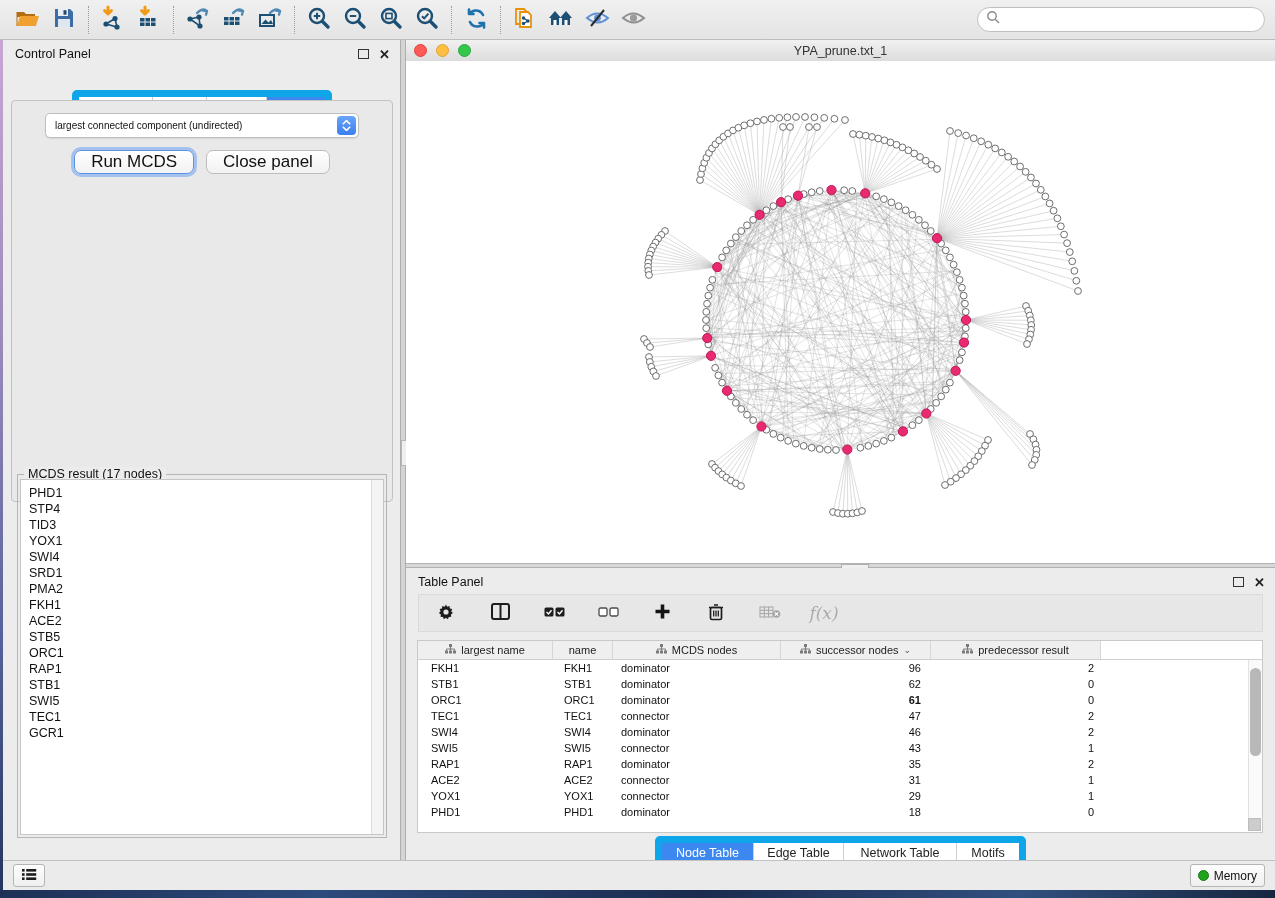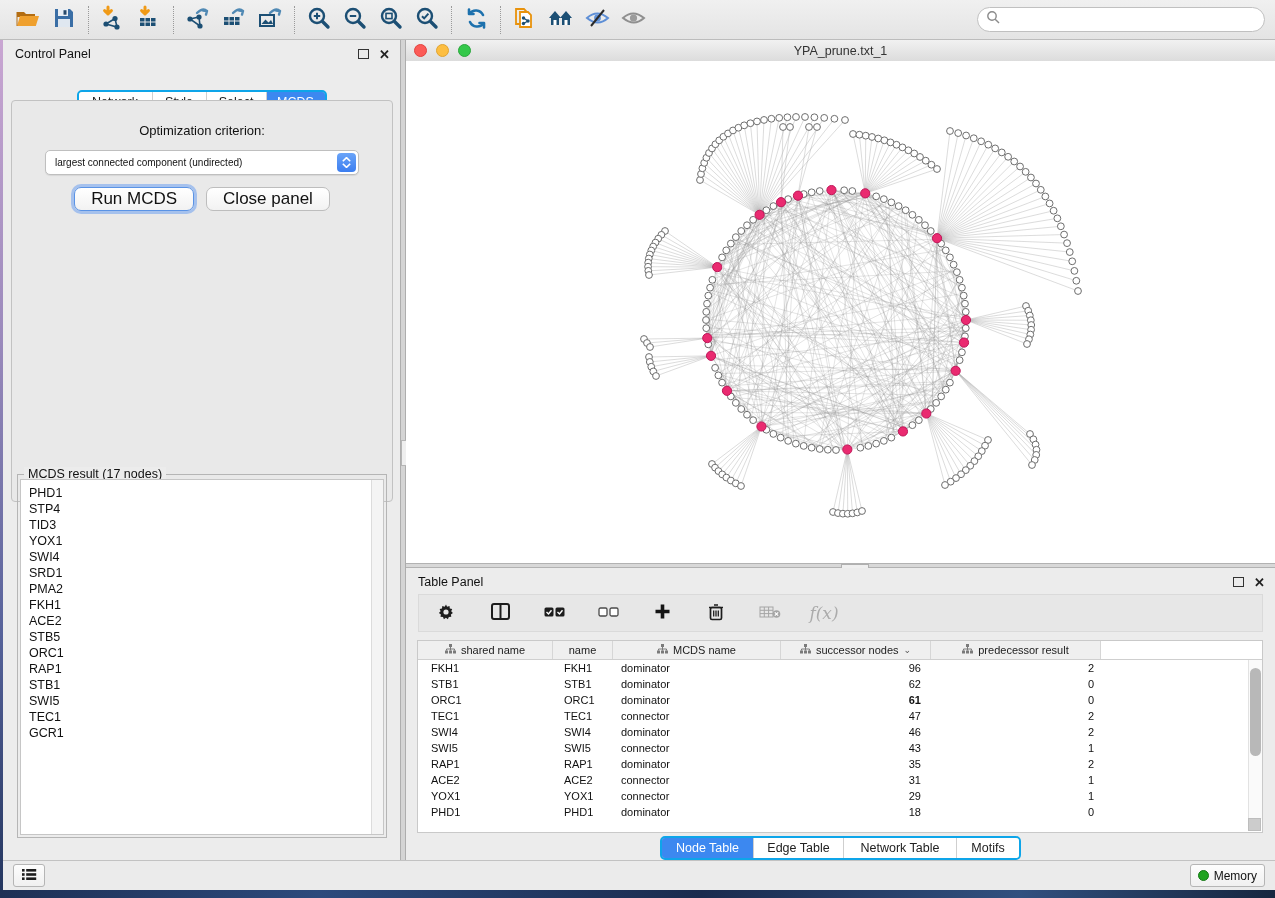--- a/index.html
+++ b/index.html
@@ -22,21 +22,21 @@
   .searchbox input{border:none;outline:none;flex:1;font-size:12px;background:transparent;
     font-family:"Liberation Sans",sans-serif;}
   
   .control-panel{position:absolute;left:3px;top:40px;width:397px;bottom:38px;background:#ececec;}
   .panel-head{height:24px;display:flex;align-items:center;padding:2px 10px 0 12px;}
   .panel-title{font-size:12.5px;color:#111;}
   .panel-head .spacer{flex:1;}
   .float-ico{width:9px;height:8px;border:1.5px solid #333;display:inline-block;margin-right:10px;}
   .close-ico{font-size:13px;font-weight:bold;color:#222;line-height:1;}
   .cp-tabs{position:absolute;left:0;right:0;top:50px;display:flex;justify-content:center;}
-  .seg{display:flex;border:2px solid #0ea5e9;border-radius:5px;overflow:hidden;background:#5eead4;height:20px;}
+  .seg{display:flex;border:7px solid #0ea5e9;border-radius:5px;overflow:hidden;background:#5eead4;height:20px;}
   .seg .tab{display:flex;align-items:center;justify-content:center;font-size:12.5px;color:#222;
     border-right:1px solid #cfcfcf;background:#fff;cursor:pointer;box-sizing:border-box;}
   .seg .tab:last-child{border-right:none;}
   .seg .tab.active{background:#3c88f0;color:#fff;}
   .cp-pane{position:absolute;left:8px;right:7px;top:60px;height:400px;background:#e9e9e9;
     border:1px solid #c2c2c2;border-radius:4px;}
   .opt-label{text-align:center;margin-top:22px;font-size:13px;color:#111;}
   .selectbox{position:relative;margin:12px auto 0;width:312px;height:23px;background:#fff;
     border:1px solid #bfbfbf;border-radius:5px;display:flex;align-items:center;
     box-shadow:0 1px 1px rgba(0,0,0,.08);cursor:pointer;}
@@ -264,21 +264,20 @@
     </div>
     <div class="cp-tabs">
         <div class="seg" id="cp-tabs">
           <div class="tab" style="width: 74px;">Network</div>
           <div class="tab" style="width: 54px;">Style</div>
           <div class="tab" style="width: 60px;">Select</div>
           <div class="tab active" style="width: 58px;">MCDS</div>
         </div>
       </div>
     <div class="cp-pane">
-      <div class="opt-label">Optimization criterion:</div>
       <div class="selectbox">
         <span class="sel-text">largest connected component (undirected)</span>
         <span class="sel-step">
           <svg width="9" height="5" viewBox="0 0 9 5">
               <path d="M0.8 4.2 L4.5 0.6 L8.2 4.2" stroke="#fff" stroke-width="1.6" fill="none"></path>
             </svg>
           <svg width="9" height="5" viewBox="0 0 9 5">
               <path d="M0.8 0.8 L4.5 4.4 L8.2 0.8" stroke="#fff" stroke-width="1.6" fill="none"></path>
             </svg>
         </span>
@@ -1093,36 +1092,36 @@
             <div class="th" style="width: 135px;">
               <span><svg width="11" height="10" viewBox="0 0 11 10">
                   <g fill="#7a7a7a">
                     <rect x="4" y="0" width="3" height="3"></rect>
                     <rect x="0" y="6.5" width="3" height="3"></rect>
                     <rect x="4" y="6.5" width="3" height="3"></rect>
                     <rect x="8" y="6.5" width="3" height="3"></rect>
                   </g>
                   <path d="M5.5 3 v2 M1.5 6.5 v-1.5 h8 v1.5 M5.5 5 v1.5" stroke="#7a7a7a" fill="none"></path>
                 </svg></span>
-              <span>shared name</span>
+              <span>largest name</span>
             </div>
             <div class="th" style="width: 60px;">
               <span>name</span>
             </div>
             <div class="th" style="width: 168px;">
               <span><svg width="11" height="10" viewBox="0 0 11 10">
                   <g fill="#7a7a7a">
                     <rect x="4" y="0" width="3" height="3"></rect>
                     <rect x="0" y="6.5" width="3" height="3"></rect>
                     <rect x="4" y="6.5" width="3" height="3"></rect>
                     <rect x="8" y="6.5" width="3" height="3"></rect>
                   </g>
                   <path d="M5.5 3 v2 M1.5 6.5 v-1.5 h8 v1.5 M5.5 5 v1.5" stroke="#7a7a7a" fill="none"></path>
                 </svg></span>
-              <span>MCDS name</span>
+              <span>MCDS nodes</span>
             </div>
             <div class="th" style="width: 150px;">
               <span><svg width="11" height="10" viewBox="0 0 11 10">
                   <g fill="#7a7a7a">
                     <rect x="4" y="0" width="3" height="3"></rect>
                     <rect x="0" y="6.5" width="3" height="3"></rect>
                     <rect x="4" y="6.5" width="3" height="3"></rect>
                     <rect x="8" y="6.5" width="3" height="3"></rect>
                   </g>
                   <path d="M5.5 3 v2 M1.5 6.5 v-1.5 h8 v1.5 M5.5 5 v1.5" stroke="#7a7a7a" fill="none"></path>

